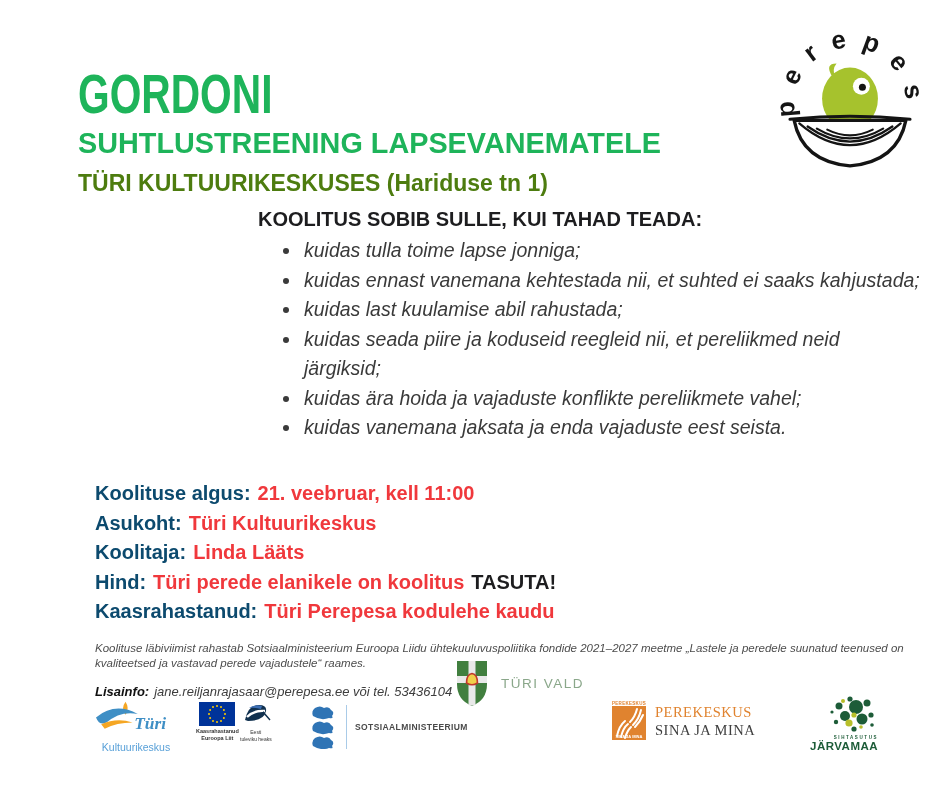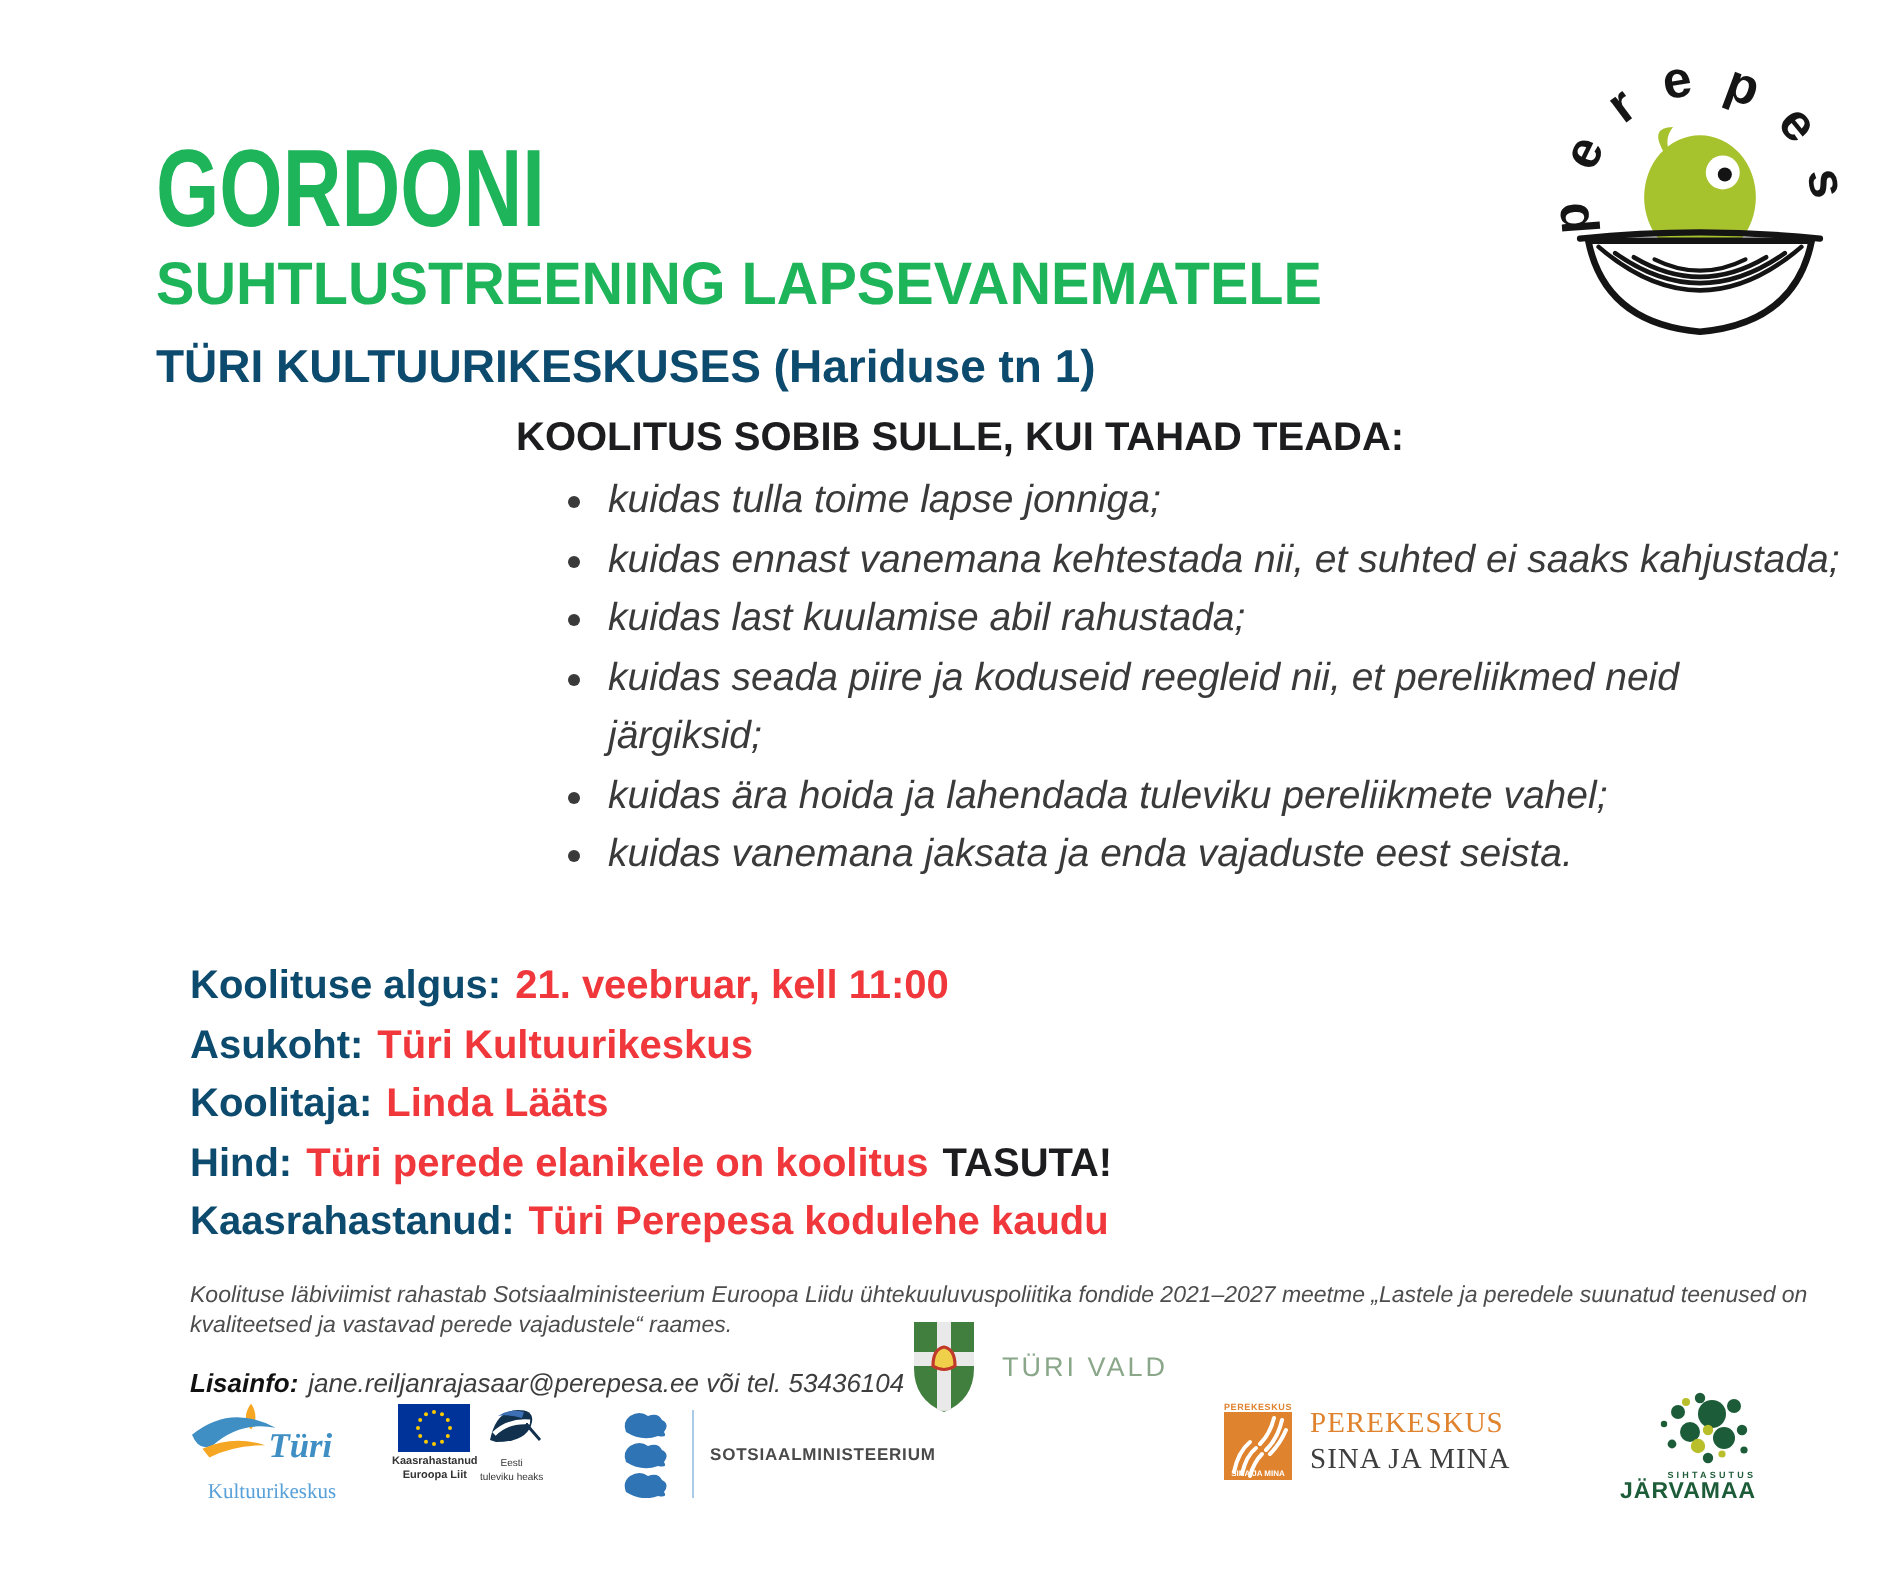--- a/index.html
+++ b/index.html
@@ -13,21 +13,21 @@
     font-size:55px;font-weight:800;color:#1eb45a;letter-spacing:0;
     transform:scaleX(.74);transform-origin:left top;white-space:nowrap;
   }
   .subtitle{
     position:absolute;left:78px;top:126px;margin:0;
     font-size:30px;font-weight:800;color:#1eb45a;letter-spacing:0;
     transform:scaleX(.96);transform-origin:left top;white-space:nowrap;
   }
   .location{
     position:absolute;left:78px;top:170px;margin:0;
-    font-size:23px;font-weight:800;color:#0c4a6e;white-space:nowrap;
+    font-size:23px;font-weight:800;color:#4d7c0f;white-space:nowrap;
   }
   
   .list-heading{
     position:absolute;left:258px;top:208px;margin:0;
     font-size:20px;font-weight:700;color:#1d1d1f;white-space:nowrap;
   }
   .bullets{
     position:absolute;left:284px;top:236px;width:618px;margin:0;padding:0 0 0 18px;
     font-size:19.5px;font-style:italic;color:#3a3a3a;line-height:29.5px;
   }
@@ -43,21 +43,21 @@
     font-size:11.5px;font-style:italic;color:#4d4d4d;line-height:15.5px;
   }
   .contact{position:absolute;left:95px;top:671px;font-size:13px;font-style:italic;color:#3d3d3d;}
   .contact-label{font-weight:700;color:#111;margin-right:5px;}
   
   .perepesa-logo{position:absolute;left:776px;top:20px;}
   .arc-text{font-family:"Liberation Sans",sans-serif;font-weight:700;font-size:25px;fill:#151515;letter-spacing:2px;}
   
   .logo{position:absolute;display:flex;align-items:center;}
   .lg-kultuurikeskus{left:92px;top:700px;flex-direction:column;}
-  .kk-caption{font-size:10.5px;color:#58a0d8;margin-top:1px;font-family:Liberation Serif, serif;}
+  .kk-caption{font-size:10.5px;color:#58a0d8;margin-top:1px;}
   .lg-eu{left:196px;top:702px;flex-direction:column;}
   .eu-caption{font-size:5.5px;color:#333;text-align:center;line-height:7px;margin-top:2px;font-weight:700;}
   .lg-bird{left:240px;top:700px;flex-direction:column;}
   .bird-caption{font-size:5px;color:#333;text-align:center;line-height:6.5px;margin-top:1px;}
   .lg-ministry{left:311px;top:705px;}
   .ministry-divider{width:1px;height:44px;background:#a9cbe8;margin:0 8px 0 9px;}
   .ministry-label{font-size:8.5px;font-weight:700;color:#4a4a4a;letter-spacing:.4px;}
   .lg-turivald{left:455px;top:660px;}
   .tv-label{font-size:13.5px;color:#8aa78a;letter-spacing:1.5px;margin-left:12px;}
   .lg-perekeskus{left:612px;top:701px;}
@@ -103,21 +103,21 @@
   <h1 class="title">GORDONI</h1>
   <h2 class="subtitle">SUHTLUSTREENING LAPSEVANEMATELE</h2>
   <h3 class="location">TÜRI KULTUURIKESKUSES (Hariduse tn 1)</h3>
 
   <p class="list-heading">KOOLITUS SOBIB SULLE, KUI TAHAD TEADA:</p>
   <ul class="bullets">
     <li>kuidas tulla toime lapse jonniga;</li>
     <li>kuidas ennast vanemana kehtestada nii, et suhted ei saaks kahjustada;</li>
     <li>kuidas last kuulamise abil rahustada;</li>
     <li>kuidas seada piire ja koduseid reegleid nii, et pereliikmed neid järgiksid;</li>
-    <li>kuidas ära hoida ja lahendada tuleviku pereliikmete vahel;</li>
+    <li>kuidas ära hoida ja vajaduste konflikte pereliikmete vahel;</li>
     <li>kuidas vanemana jaksata ja enda vajaduste eest seista.</li>
   </ul>
 
   <div class="details">
     <div class="detail-row">
       <span class="detail-label">Koolituse algus:</span><span class="detail-value">21. veebruar, kell 11:00</span><span class="detail-suffix"></span>
     </div>
     <div class="detail-row">
       <span class="detail-label">Asukoht:</span><span class="detail-value">Türi Kultuurikeskus</span><span class="detail-suffix"></span>
     </div>

